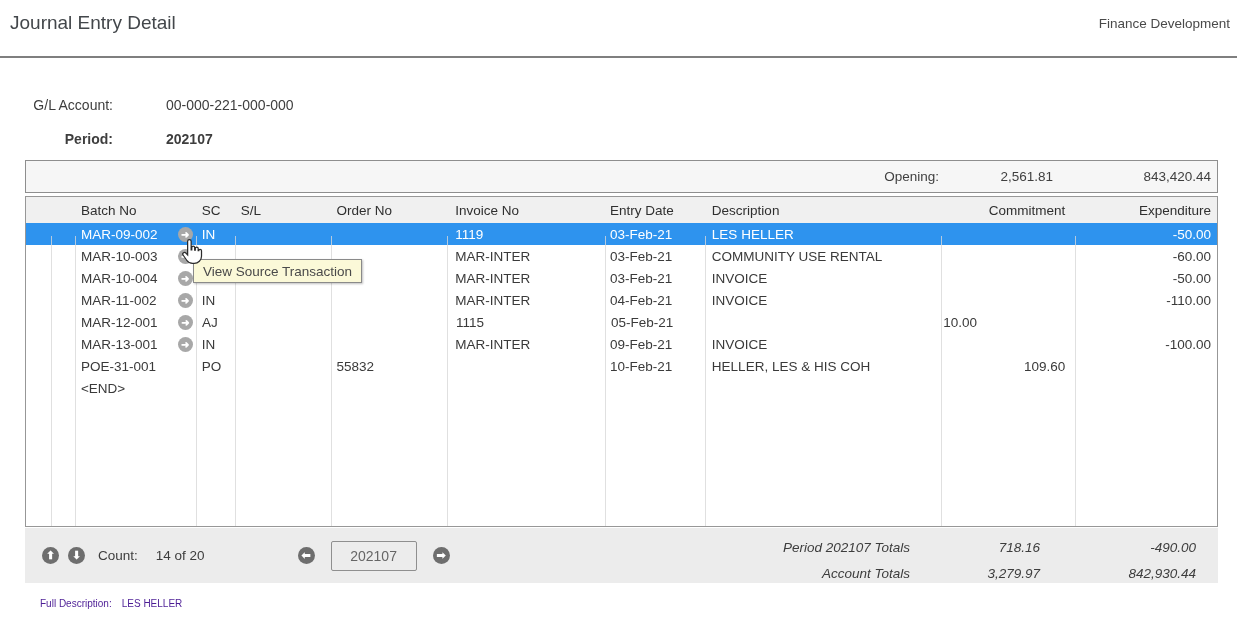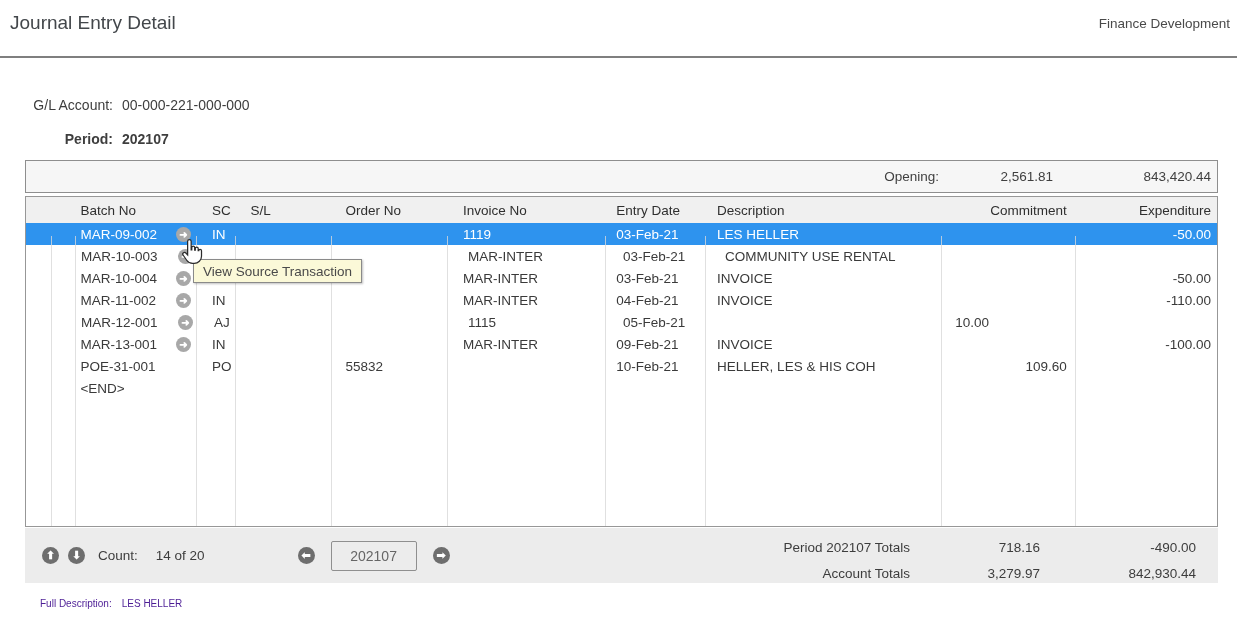--- a/index.html
+++ b/index.html
@@ -6,21 +6,21 @@
   html,body { background:#fff; }
   body {
     width:1237px; height:629px; position:relative; overflow:hidden;
     font-family:"Liberation Sans", sans-serif; color:#3c3c3c;
   }
   .top-bar { position:absolute; top:0; left:0; width:100%; height:56px; background:#fff; }
   .title { position:absolute; left:10px; top:12px; font-size:19px; color:#43474b; }
   .env { position:absolute; right:7px; top:16px; font-size:13.5px; color:#4a4a4a; }
   .hrule { position:absolute; top:56px; left:0; width:100%; height:2px; background:#7f7f7f; }
 
-  .field-row { position:absolute; left:25px; width:500px; display:flex; font-size:14px; color:#3e3e3e; }
+  .field-row { position:absolute; left:25px; width:500px; display:flex; font-size:14px; color:#3e3e3e;gap:44px; }
   .field-row .flabel { width:88px; text-align:right; }
   .field-row .fvalue { margin-left:9px; }
   .gl-row { top:97px; }
   .period-row { top:131px;font-weight:bold; }
 
   
   .opening {
     position:absolute; left:25px; top:160px; width:1193px; height:33px;
     background:#f6f6f6; border:1px solid #8e8e8e; display:flex; align-items:center;
     font-size:13.5px; color:#3f3f3f;
@@ -38,21 +38,21 @@
   .thead {
     height:26px; background:#f0f0f0; display:flex; align-items:center;
     font-size:13.5px; color:#2f2f2f;
   }
   .tr { display:flex; height:22px; align-items:center; font-size:13.5px; color:#3a3a3a; position:relative; }
   .tr.selected { background:#2e93ee; color:#fff; }
   .td, .th { height:100%; display:flex; align-items:center; padding-left:6px; white-space:nowrap; overflow:hidden; }
   .c-sp1 { width:25px; padding:0; }
   .c-sp2 { width:24px; padding:0; }
   .c-batch { width:121px; }
-  .c-sc { width:39px;margin-left:12px; }
+  .c-sc { width:39px; }
   .c-sl { width:96px; }
   .c-order { width:116px; }
   .c-invoice { width:158px; padding-left:9px; }
   .c-date { width:100px;text-align:right; }
   .c-desc { width:236px; padding-left:8px; }
   .c-commit { width:134px; justify-content:flex-end; padding-right:8px; padding-left:0; }
   .c-expend { width:144px; justify-content:flex-end; padding-right:6px; padding-left:0; }
 
   .sep { position:absolute; top:39px; bottom:0; width:1px; background:#d8d8d8; opacity:.8; pointer-events:none; }
 
@@ -79,21 +79,21 @@
   .count-value { margin-left:18px; font-size:13.5px; color:#3d3d3d; }
   .btn-prev { margin-left:93px; }
   .period-box {
     margin-left:16px; width:86px; height:30px; border:1px solid #8f8f8f; border-radius:2px;
     display:flex; align-items:center; justify-content:center; font-size:14px; color:#666;
     background:transparent;
   }
   .btn-next { margin-left:16px; }
 
   .totals { position:absolute; right:0; top:6px; width:1193px; }
-  .totals-row { display:grid; grid-template-columns:885px 130px 156px; height:26px; align-items:center; }
+  .totals-row { display:grid; grid-template-columns:885px 130px 156px; height:26px; align-items:center;font-style:italic; }
   .totals-row span { text-align:right; font-size:13.5px; color:#3d3d3d; }
 
   .fulldesc { position:absolute; left:40px; top:598px; display:flex; font-size:10px; color:#4c1d95;justify-content:center; }
   .fulldesc .fvalue { margin-left:10px; }
 
   
   .tooltip {
     position:absolute; left:193px; top:259px; height:24px; z-index:30;
     background:#fbf9d8; border:1px solid #8a8a8a; box-shadow:1px 1px 2px rgba(0,0,0,.25);
     display:flex; align-items:center; padding:0 9px; font-size:13.5px; color:#4a4a4a; white-space:nowrap;
@@ -164,20 +164,21 @@
       <span>MAR-10-003</span>
       <span class="row-icon">➜</span>
     </span>
     <span class="td c-sc"></span>
     <span class="td c-sl"></span>
     <span class="td c-order"></span>
     <span class="td c-invoice">MAR-INTER</span>
     <span class="td c-date">03-Feb-21</span>
     <span class="td c-desc">COMMUNITY USE RENTAL</span>
     <span class="td c-commit"></span>
+    <span class="td c-expend">-60.00</span>
   </div>
 
   <div class="tr">
     <span class="td c-sp1"></span>
     <span class="td c-sp2"></span>
     <span class="td c-batch">
       <span>MAR-10-004</span>
       <span class="row-icon">➜</span>
     </span>
     <span class="td c-sc">IN</span>

